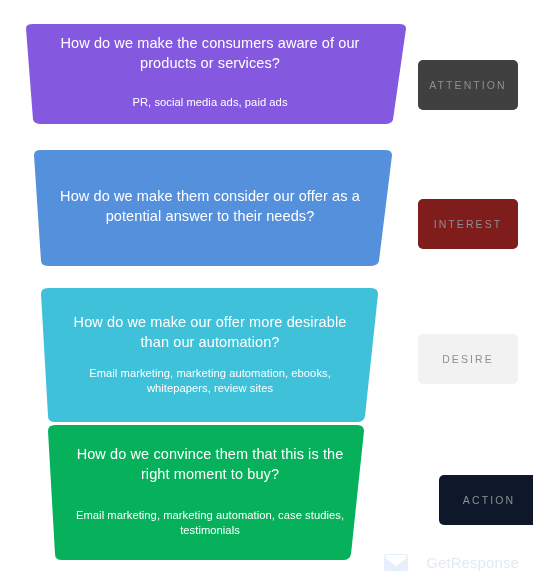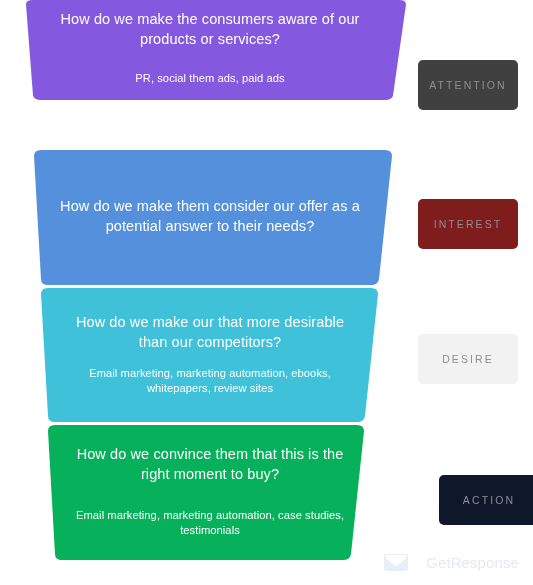--- a/index.html
+++ b/index.html
@@ -120,51 +120,51 @@
     font-size: 15px;
     color: #c9d8e8;
     letter-spacing: 0.1px;
   }
 </style>
 </head>
 <body style="background: rgb(255, 255, 255);">
 
 <div id="funnel-canvas">
 
-  <div class="stage stage-1" style="top:0; height:100px;">
+  <div class="stage stage-1" style="top:24px; height:100px;">
     <svg class="stage-shape" viewBox="0 0 420 136" preserveAspectRatio="none">
       <path id="shape-attention" d="M 26,6 Q 26,0 33,0 L 399,0 Q 406,0 406,6 L 393,130 Q 392,136 385,136 L 41,136 Q 34,136 33,130 Z" fill="#8459E0"></path>
     </svg>
     <div class="stage-text">
       <div class="stage-question">How do we make the consumers aware of our products or services?</div>
-      <div class="stage-detail">PR, social them ads, paid ads</div>
+      <div class="stage-detail">PR, social media ads, paid ads</div>
     </div>
   </div>
   <div class="stage-label" style="left: 418px; top: 60px; width: 100px; height: 50px; background: #404040;">
     <span class="stage-label-text" style="color: rgb(140, 143, 147);">ATTENTION</span>
   </div>
 
-  <div class="stage stage-2" style="top:150px; height:135px;">
+  <div class="stage stage-2" style="top:150px; height:116px;">
     <svg class="stage-shape" viewBox="0 0 420 135" preserveAspectRatio="none">
       <path id="shape-interest" d="M 34,6 Q 34,0 41,0 L 385,0 Q 392,0 392,6 L 379,129 Q 378,135 371,135 L 48,135 Q 41,135 41,129 Z" fill="#5590DC"></path>
     </svg>
     <div class="stage-text">
       <div class="stage-question">How do we make them consider our offer as a potential answer to their needs?</div>
     </div>
   </div>
   <div class="stage-label" style="left: 418px; top: 199px; width: 100px; height: 50px; background: #7f1d1d;">
     <span class="stage-label-text" style="color: rgb(140, 143, 147);">INTEREST</span>
   </div>
 
   <div class="stage stage-3" style="top:288px; height:134px;">
     <svg class="stage-shape" viewBox="0 0 420 134" preserveAspectRatio="none">
       <path id="shape-desire" d="M 41,6 Q 41,0 48,0 L 371,0 Q 378,0 378,6 L 365,128 Q 364,134 357,134 L 55,134 Q 48,134 48,128 Z" fill="#3FC1DA"></path>
     </svg>
     <div class="stage-text">
-      <div class="stage-question">How do we make our that more desirable than our competitors?</div>
+      <div class="stage-question">How do we make our offer more desirable than our automation?</div>
       <div class="stage-detail">Email marketing, marketing automation, ebooks, whitepapers,  review sites</div>
     </div>
   </div>
   <div class="stage-label" style="left: 418px; top: 334px; width: 100px; height: 50px; background: rgb(242, 242, 242);">
     <span class="stage-label-text" style="color: rgb(140, 143, 147);">DESIRE</span>
   </div>
 
   <div class="stage stage-4" style="top:425px; height:135px;">
     <svg class="stage-shape" viewBox="0 0 420 135" preserveAspectRatio="none">
       <path id="shape-action" d="M 48,6 Q 48,0 55,0 L 357,0 Q 364,0 364,6 L 351,129 Q 350,135 343,135 L 62,135 Q 55,135 55,129 Z" fill="#07B05B"></path>

